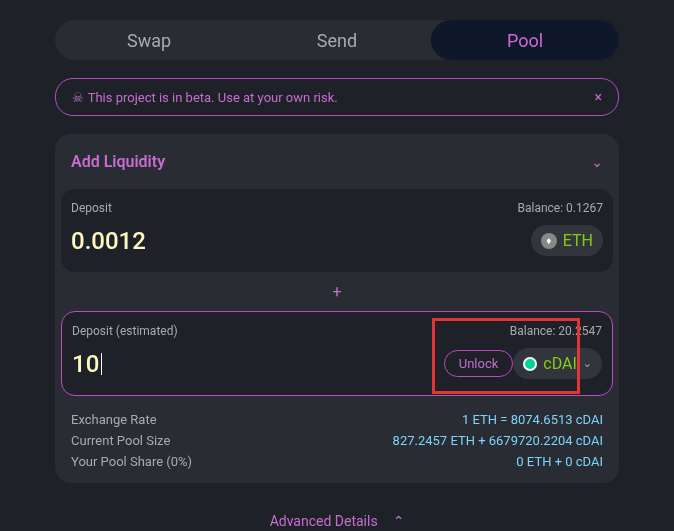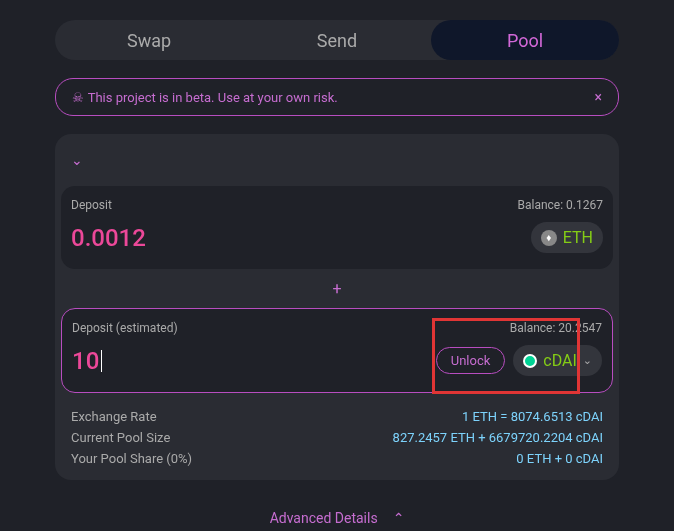--- a/index.html
+++ b/index.html
@@ -11,23 +11,23 @@
 .banner-left{display:flex;align-items:center;gap:4px;color:#c66dd0;font-size:13px}
 .banner-close{color:#c66dd0;font-size:14px;cursor:pointer}
 .card{background:#2a2c33;border-radius:16px;padding:0}
 .card-header{display:flex;align-items:center;justify-content:space-between;padding:18px 16px}
 .card-title{color:#c66dd0;font-size:16px;font-weight:600}
 .chev{color:#c66dd0;font-size:14px}
 .input-panel{background:#1f2128;border-radius:14px;margin:0 6px;padding:12px 10px 16px}
 .input-panel.hl{border:1px solid #b84dc0}
 .panel-top{display:flex;justify-content:space-between;color:#aaa;font-size:12px;margin-bottom:10px}
 .panel-body{display:flex;justify-content:space-between;align-items:center}
-.amount{color:#ec4899;font-size:24px;font-weight:500}
+.amount{color:#fef9c3;font-size:24px;font-weight:500}
 .amount.cursor::after{content:"";display:inline-block;width:1px;height:22px;background:#fff;margin-left:2px;vertical-align:-3px}
-.right-controls{display:flex;align-items:center;gap:8px}
+.right-controls{display:flex;align-items:center;}
 .token-pill{display:flex;align-items:center;gap:6px;background:#33353c;border-radius:16px;padding:6px 10px;cursor:pointer}
 .token-icon{width:16px;height:16px;border-radius:50%;background:#888;display:flex;align-items:center;justify-content:center;font-size:10px}
 .token-icon.cdai{background:#00d395;border:2px solid #fff;width:14px;height:14px}
 .token-name{font-size:16px;color:#84cc16}
 .unlock{border:1px solid #b84dc0;color:#c66dd0;background:transparent;border-radius:14px;padding:5px 14px;font-size:13px;cursor:pointer}
 .plus{text-align:center;color:#c66dd0;padding:10px 0;font-size:16px}
 .redbox{position:absolute;border:3px solid #e03535;width:148px;height:76px;left:432px;top:318px;pointer-events:none}
 .stats{padding:16px 16px 8px;color:#aaa;font-size:13px}
 .srow{display:flex;justify-content:space-between;margin-bottom:6px}
 .srow span:last-child{color:#7dd3fc}
@@ -46,20 +46,21 @@
 <div class="banner">
   <div class="banner-left">
     <span>☠</span>
     <span>This project is in beta. Use at your own risk.</span>
   </div>
   <span class="banner-close">×</span>
 </div>
 
 <div class="card">
   <div class="card-header">
+    <span class="card-title">Add Liquidity</span>
     <span class="chev">⌄</span>
   </div>
 
   <div class="input-panel">
     <div class="panel-top">
       <span>Deposit</span>
       <span>Balance: 0.1267</span>
     </div>
     <div class="panel-body">
       <span class="amount">0.0012</span>

